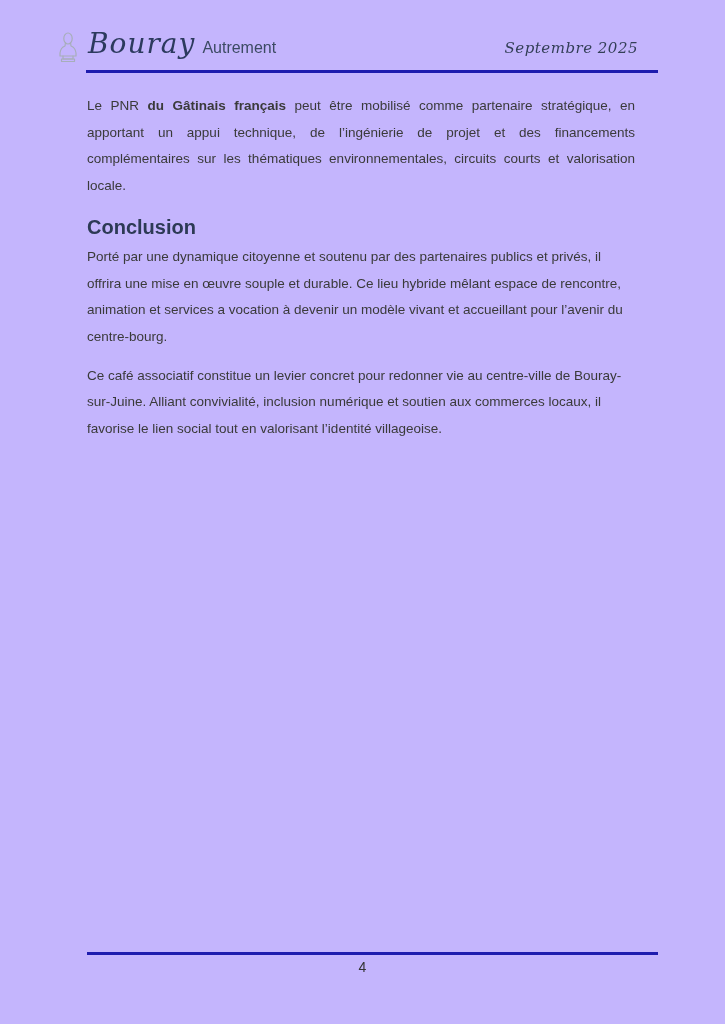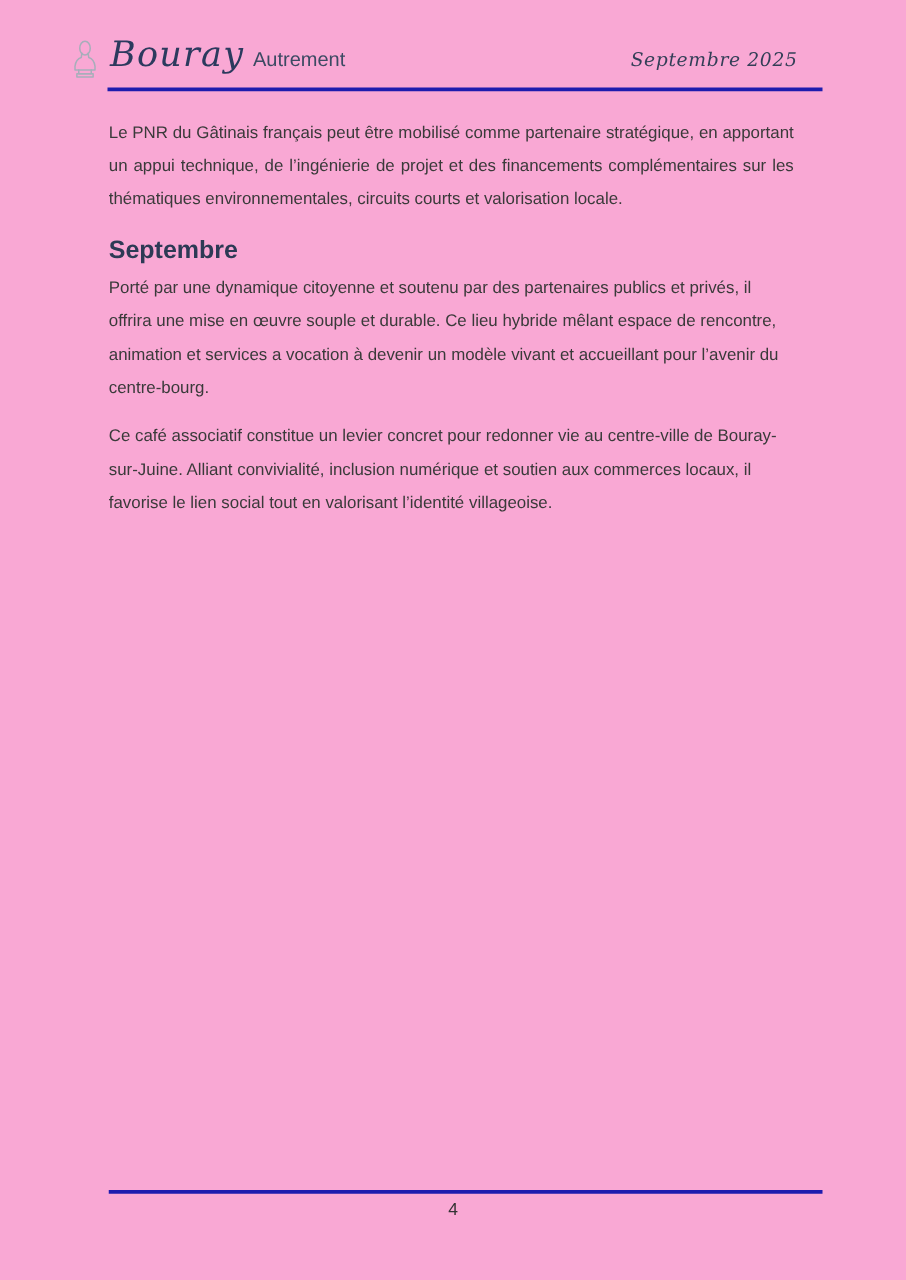--- a/index.html
+++ b/index.html
@@ -1,20 +1,20 @@
 <!DOCTYPE html>
 <html lang="fr"><head>
 <meta charset="utf-8">
 <style>
   html, body { margin: 0; padding: 0; background: #ffffff; }
   .page {
     position: relative;
     width: 725px;
     height: 1024px;
-    background: #f9a8d4;
+    background: #c4b5fd;
     font-family: "Liberation Sans", sans-serif;
     overflow: hidden;
   }
 
   
   .header-row {
     position: absolute;
     left: 56px;
     top: 30px;
     right: 87px;
@@ -66,21 +66,21 @@
     position: absolute;
     left: 87px;
     top: 93px;
     width: 548px;
     color: #3a3a3a;
     font-size: 13.5px;
     line-height: 26.7px;
   }
   .para { margin: 0; }
   .para-justified { text-align: justify; }
-  .bold-inline { font-weight: normal; }
+  .bold-inline { font-weight: bold; }
   .section-heading {
     margin: 15px 0 0 0;
     font-size: 20px;
     line-height: 24px;
     font-weight: bold;
     color: #2d3a55;
   }
   .para-2 { margin-top: 12px; }
   .para-3 { margin-top: 5px; }
 
@@ -111,21 +111,21 @@
     </span>
     <span class="brand-script">Bouray</span>
     <span class="brand-regular">Autrement</span>
     <span class="header-date">Septembre 2025</span>
   </div>
   <div class="rule rule-top"></div>
 
   <div class="content">
     <p class="para para-justified"><span>Le PNR </span><span class="bold-inline">du Gâtinais français</span><span> peut être mobilisé comme partenaire stratégique, en apportant un appui technique, de l’ingénierie de projet et des financements complémentaires sur les thématiques environnementales, circuits courts et valorisation locale.</span></p>
 
-    <h2 class="section-heading">Septembre</h2>
+    <h2 class="section-heading">Conclusion</h2>
 
     <p class="para para-3">Porté par une dynamique citoyenne et soutenu par des partenaires publics et privés, il offrira une mise en œuvre souple et durable. Ce lieu hybride mêlant espace de rencontre, animation et services a vocation à devenir un modèle vivant et accueillant pour l’avenir du centre-bourg.</p>
 
     <p class="para para-2">Ce café associatif constitue un levier concret pour redonner vie au centre-ville de Bouray-sur-Juine. Alliant convivialité, inclusion numérique et soutien aux commerces locaux, il favorise le lien social tout en valorisant l’identité villageoise.</p>
   </div>
 
   <div class="rule rule-bottom"></div>
   <div class="page-number">4</div>
 
 </div>

